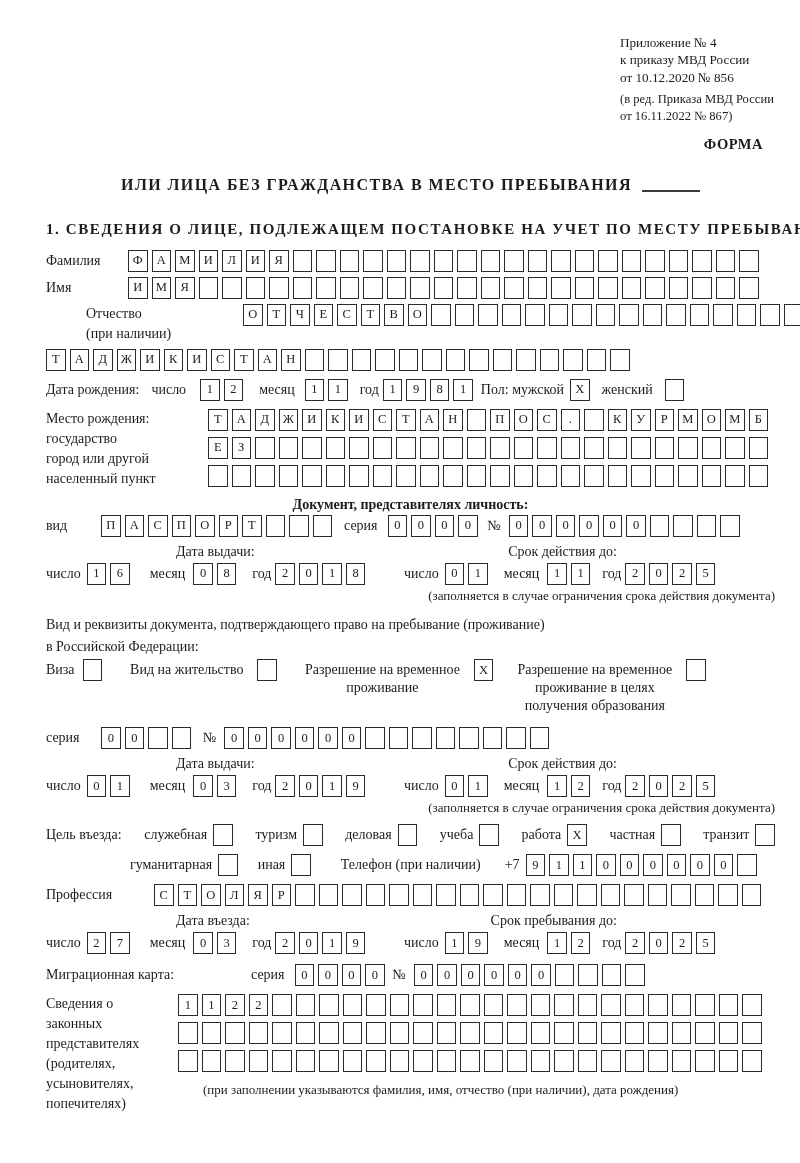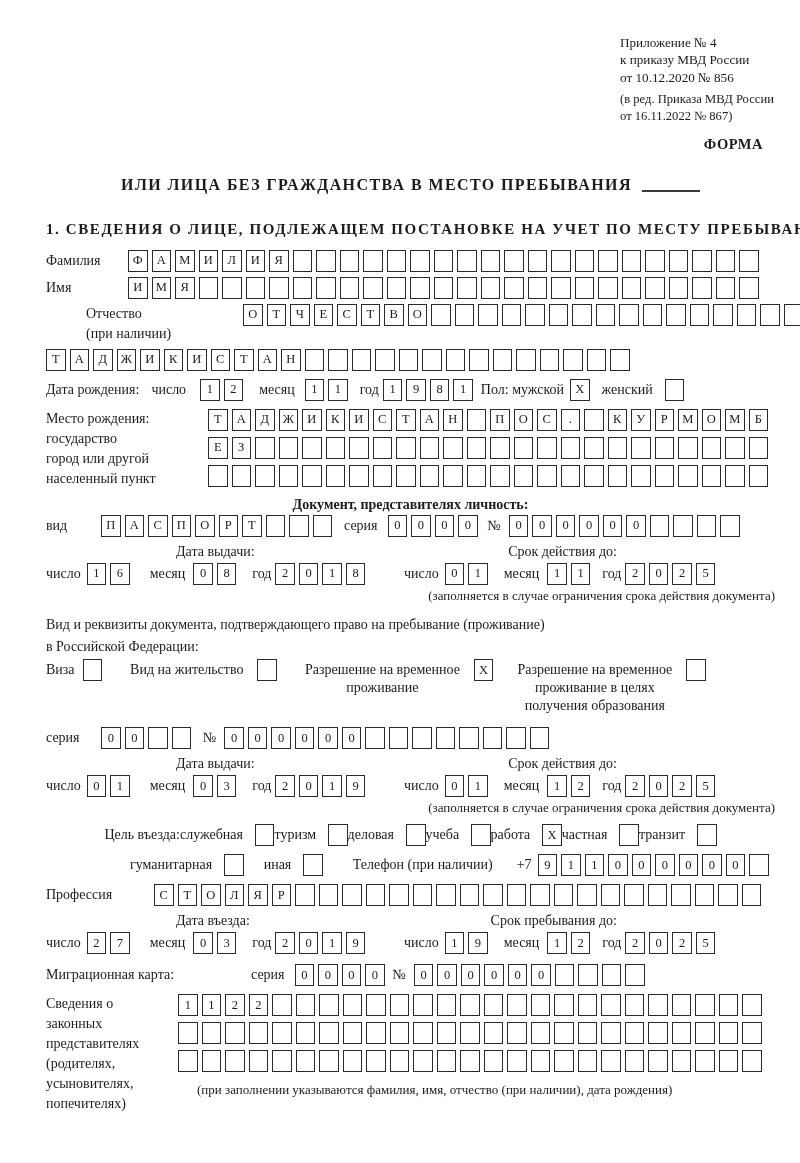--- a/index.html
+++ b/index.html
@@ -25,22 +25,22 @@
   .doc-heading{margin-top:8px;text-align:center;font-weight:bold;font-size:14px;}
   .para{line-height:1.55;}
   .date-heads{display:flex;margin-top:6px;line-height:18px;}
   .dh-l{margin-left:130px;text-align:right;}
   .dh-r{margin-left:auto;margin-right:158px;}
   .date-group{display:flex;align-items:flex-start;}
   .wgrp{width:358px;}
   .note-right{margin-top:3px;text-align:right;font-size:13px;}
   .note-center{margin-top:4px;margin-left:155px;font-size:13px;}
 
-  .purpose{justify-content:center;font-family:Liberation Serif, serif;}
-  .pitem{display:flex;align-items:flex-start;gap:12px;}
+  .purpose{justify-content:space-between;font-family:Liberation Serif, serif;}
+  .pitem{display:flex;align-items:flex-start;gap:6px;}
 
   .w55{width:55px;}.w82{width:82px;}.w108{width:108px;}.w132{width:132px;}
   .w157{width:157px;margin-left:40px;}.w160{width:160px;}.w162{width:162px;}
   .ml4{margin-left:4px;}.ml6{margin-left:6px;}.ml8{margin-left:8px;}.ml10{margin-left:10px;}
   .ml12{margin-left:12px;}.ml14{margin-left:14px;}.ml16{margin-left:16px;}
   .ml20{margin-left:20px;}.ml24{margin-left:24px;}.ml28{margin-left:28px;}.ml30{margin-left:30px;}
   .ml45{margin-left:45px;}.ml84{margin-left:84px;}
   .mt2{margin-top:2px;}.mt8{margin-top:8px;}.mt10{margin-top:10px;}.mt12{margin-top:12px;}
 </style>
 </head>
@@ -768,18 +768,18 @@
             <span class="cell"></span>
             <span class="cell"></span>
             <span class="cell"></span>
             <span class="cell"></span>
             <span class="cell"></span>
             <span class="cell"></span>
             <span class="cell"></span>
             <span class="cell"></span>
             <span class="cell"></span>
           </span>
-        <div class="note-center" style="margin-left:19px;">(при заполнении указываются фамилия, имя, отчество (при наличии), дата рождения)</div>
+        <div class="note-center" style="margin-left:25px;">(при заполнении указываются фамилия, имя, отчество (при наличии), дата рождения)</div>
       </div>
     </div>
 
   </div>
 </div>
 
 </body></html>

